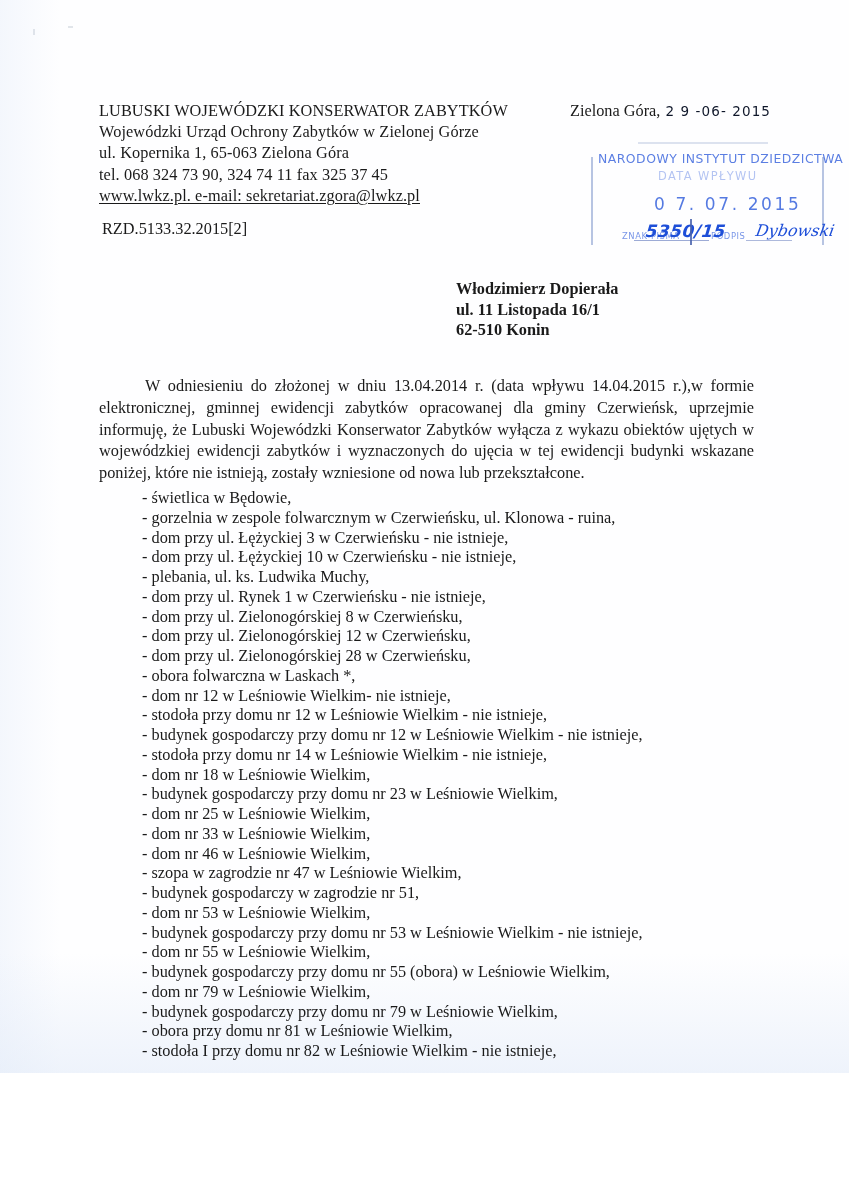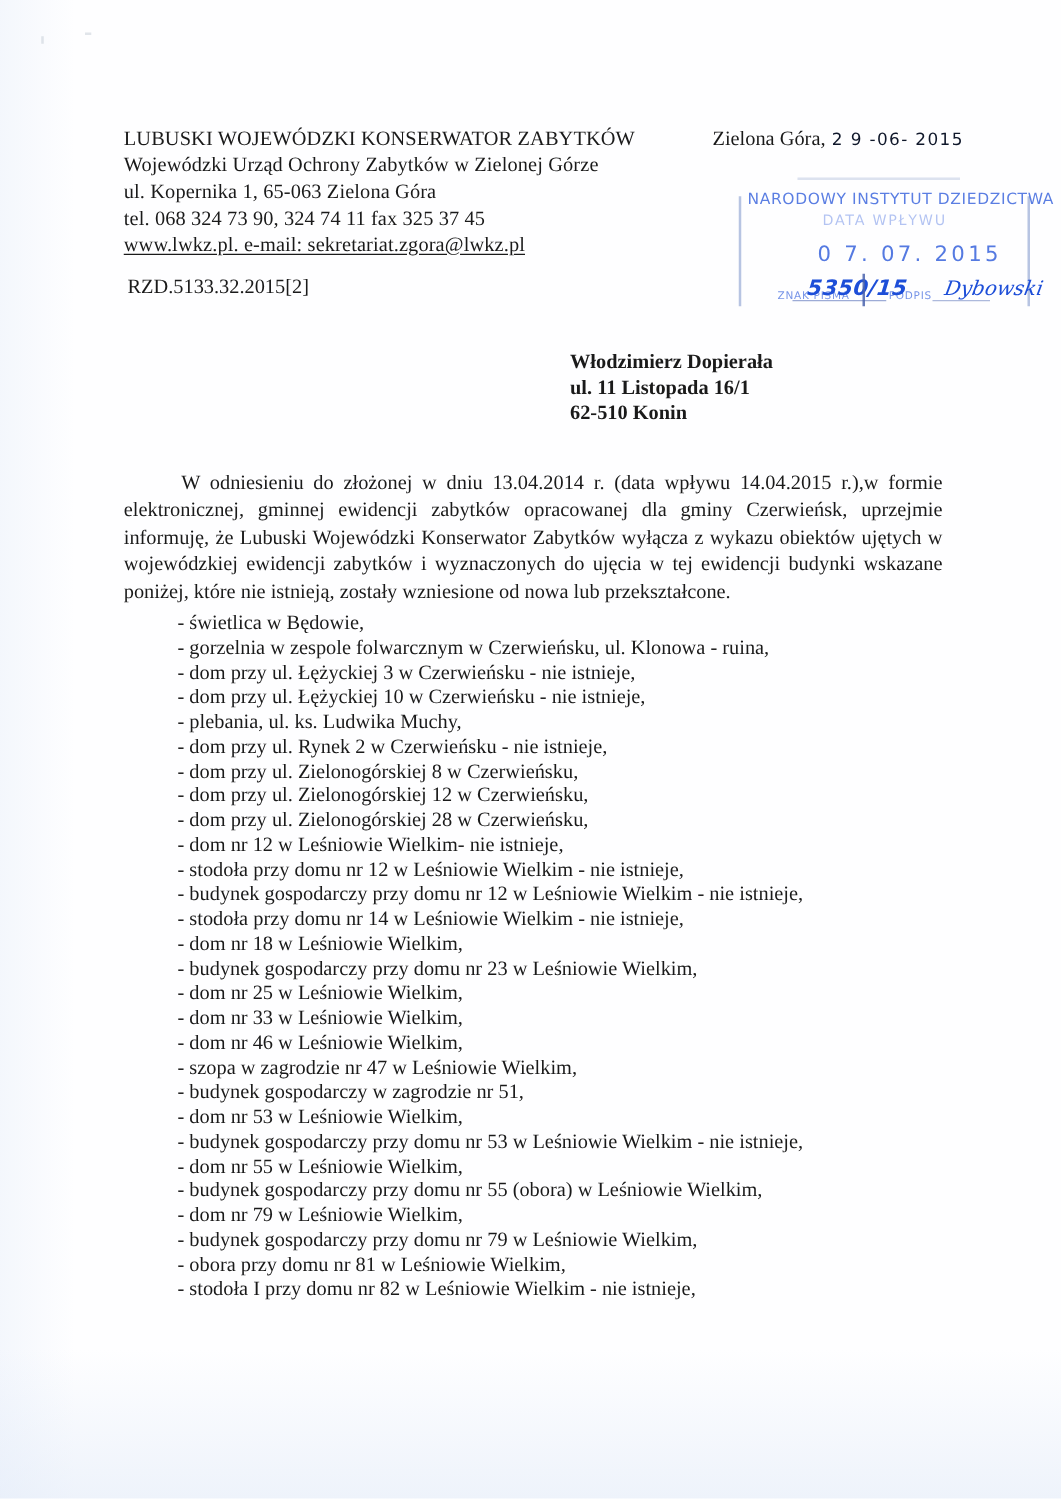--- a/index.html
+++ b/index.html
@@ -7,21 +7,21 @@
     padding: 0;
     background: #ffffff;
   }
   body {
     font-family: "Liberation Serif", serif;
     color: #1a1a1a;
   }
   .page {
     position: relative;
     width: 849px;
-    height: 1199px;
+    height: 1073px;
     background: #fefeff;
     overflow: hidden;
   }
   
   .scan-tint-bottom {
     position: absolute;
     left: 0; right: 0; bottom: 0;
     height: 120px;
     background: linear-gradient(to bottom, rgba(255,255,255,0) 0%, rgba(225,234,248,0.55) 100%);
     pointer-events: none;
@@ -286,24 +286,25 @@
   </div>
 
   <div class="body-par">W odniesieniu do złożonej w dniu 13.04.2014 r. (data wpływu 14.04.2015 r.),w formie elektronicznej, gminnej ewidencji zabytków opracowanej dla gminy Czerwieńsk, uprzejmie informuję, że Lubuski Wojewódzki Konserwator Zabytków wyłącza z wykazu obiektów ujętych w wojewódzkiej ewidencji zabytków i wyznaczonych do ujęcia w tej ewidencji budynki wskazane poniżej, które nie istnieją, zostały wzniesione od nowa lub przekształcone.</div>
 
   <div class="obj-list">
       <div class="item">- świetlica w Będowie,</div>
       <div class="item">- gorzelnia w zespole folwarcznym w Czerwieńsku, ul. Klonowa - ruina,</div>
       <div class="item">- dom przy ul. Łężyckiej 3 w Czerwieńsku - nie istnieje,</div>
       <div class="item">- dom przy ul. Łężyckiej 10 w Czerwieńsku - nie istnieje,</div>
       <div class="item">- plebania, ul. ks. Ludwika Muchy,</div>
-      <div class="item">- dom przy ul. Rynek 2 w Czerwieńsku - nie istnieje,</div>
+      <div class="item">- dom przy ul. Rynek 1 w Czerwieńsku - nie istnieje,</div>
       <div class="item">- dom przy ul. Zielonogórskiej 8 w Czerwieńsku,</div>
       <div class="item">- dom przy ul. Zielonogórskiej 12 w Czerwieńsku,</div>
       <div class="item">- dom przy ul. Zielonogórskiej 28 w Czerwieńsku,</div>
+      <div class="item">- obora folwarczna w Laskach *,</div>
       <div class="item">- dom nr 12 w Leśniowie Wielkim- nie istnieje,</div>
       <div class="item">- stodoła przy domu nr 12 w Leśniowie Wielkim - nie istnieje,</div>
       <div class="item">- budynek gospodarczy przy domu nr 12 w Leśniowie Wielkim - nie istnieje,</div>
       <div class="item">- stodoła przy domu nr 14 w Leśniowie Wielkim - nie istnieje,</div>
       <div class="item">- dom nr 18 w Leśniowie Wielkim,</div>
       <div class="item">- budynek gospodarczy przy domu nr 23 w Leśniowie Wielkim,</div>
       <div class="item">- dom nr 25 w Leśniowie Wielkim,</div>
       <div class="item">- dom nr 33 w Leśniowie Wielkim,</div>
       <div class="item">- dom nr 46 w Leśniowie Wielkim,</div>
       <div class="item">- szopa w zagrodzie nr 47 w Leśniowie Wielkim,</div>

